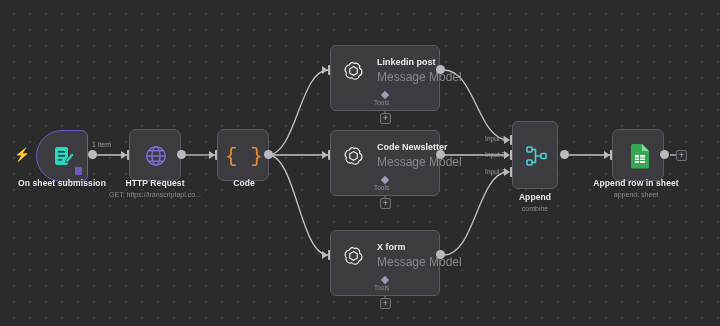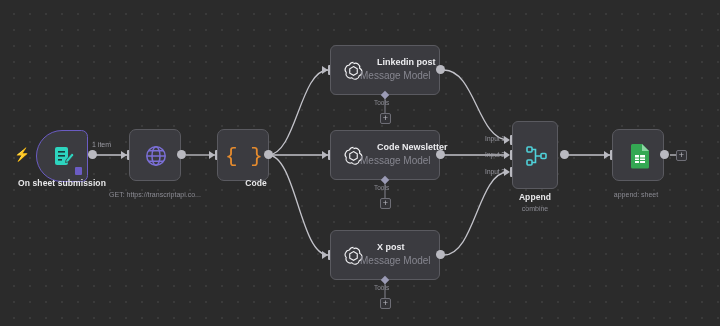--- a/index.html
+++ b/index.html
@@ -8,33 +8,33 @@
   #canvas{position:relative;width:720px;height:326px;
           background-color:#2b2b2b;
           background-image:radial-gradient(#3a3a3a 1px, transparent 1px);
           background-size:16px 16px;background-position:6px 6px;}
   #edges{position:absolute;left:0;top:0;width:720px;height:326px;}
   .node{position:absolute;box-sizing:border-box;background:#3b3b40;
         border:1px solid #5a5a60;border-radius:6px;}
   .node.square{width:52px;height:52px;border-radius:7px;}
   .node.trigger{width:52px;height:52px;border-radius:28px 7px 7px 28px;
                 border-color:#6b5cc4;}
-  .node.ai{width:110px;height:50px;border-radius:6px;}
+  .node.ai{width:110px;height:66px;border-radius:6px;}
   .node.merge{width:46px;height:68px;border-radius:6px;}
   .nlabel{position:absolute;text-align:center;color:#e8e8ea;
           font-size:8.5px;font-weight:bold;white-space:nowrap;
           letter-spacing:.1px;}
   .nsub{position:absolute;text-align:center;color:#8b8b93;
         font-size:7px;white-space:nowrap;}
   .ico{position:absolute;display:flex;align-items:center;
        justify-content:center;}
   .aititle{position:absolute;left:46px;top:11px;color:#ededf0;
            font-size:9px;font-weight:bold;white-space:nowrap;}
-  .aisub{position:absolute;left:29px;top:24px;color:#86868f;
-         font-size:10px;white-space:nowrap;}
+  .aisub{position:absolute;left:46px;top:24px;color:#86868f;
+         font-size:12px;white-space:nowrap;}
   .dot{position:absolute;width:9px;height:9px;border-radius:50%;
        background:#b9b9c0;}
   .arrow{position:absolute;width:0;height:0;
          border-top:4px solid transparent;border-bottom:4px solid transparent;
          border-left:6px solid #b9b9c0;}
   .stub{position:absolute;width:3px;height:10px;background:#b9b9c0;
         border-radius:1px;}
   .elabel{position:absolute;color:#9a9aa2;font-size:7px;white-space:nowrap;}
   .ilabel{position:absolute;color:#9a9aa2;font-size:6.5px;
           white-space:nowrap;text-align:right;}
@@ -100,30 +100,31 @@
   <div class="node square" style="left:129px;top:129px;">
     <div class="ico" style="left:13px;top:13px;width:26px;height:26px;">
       <svg width="24" height="24" viewBox="0 0 24 24" fill="none" stroke="#7b6fd6" stroke-width="1.5">
         <circle cx="12" cy="12" r="9.2"></circle>
         <ellipse cx="12" cy="12" rx="4" ry="9.2"></ellipse>
         <path d="M3 12h18M4.7 6.8h14.6M4.7 17.2h14.6"></path>
       </svg>
     </div>
   </div>
   <div class="dot" style="left:177px;top:150px;"></div>
+  <div class="nlabel" style="left:95px;top:178px;width:120px;">HTTP Request</div>
   <div class="nsub" style="left:95px;top:191px;width:120px;">GET: https://transcriptapi.co...</div>
 
   <div class="arrow" style="left:209px;top:151px;"></div>
   <div class="stub" style="left:215px;top:150px;"></div>
   <div class="node square" style="left:217px;top:129px;">
     <div class="ico" style="left:12px;top:12px;width:28px;height:28px;
          color:#e58b2e;font-size:21px;font-family:'Liberation Mono',monospace;">{&nbsp;}</div>
   </div>
   <div class="dot" style="left:264px;top:150px;"></div>
-  <div class="nlabel" style="left:196px;top:178px;width:120px;">Code</div>
+  <div class="nlabel" style="left:184px;top:178px;width:120px;">Code</div>
 
   <div class="arrow" style="left:322px;top:66px;"></div>
   <div class="stub" style="left:328px;top:65px;"></div>
   <div class="node ai" style="left:330px;top:45px;">
     <div class="ico" style="left:9px;top:12px;width:26px;height:26px;">
       <svg width="25" height="25" viewBox="0 0 24 24" fill="none" stroke="#f2f2f4" stroke-width="1.1">
         <path d="M12 3.2c-1.9 0-3.4 1.1-4 2.6-1.6.1-3 1.1-3.6 2.6-.8 1.5-.5 3.3.6 4.5-.5 1.5-.1 3.2 1.1 4.3 1.2 1.1 2.9 1.4 4.3.8 1 1.2 2.6 1.7 4.1 1.3 1.6-.4 2.7-1.7 3-3.2 1.5-.5 2.5-1.9 2.6-3.5.1-1.6-.8-3.1-2.2-3.8.3-1.5-.3-3.1-1.6-4-1.2-.9-2.9-1-4.3-.2"></path>
         <path d="M12 7.3 L15.6 9.4 L15.6 13.6 L12 15.7 L8.4 13.6 L8.4 9.4 Z"></path>
       </svg>
     </div>
@@ -154,21 +155,21 @@
 
   <div class="arrow" style="left:322px;top:251px;"></div>
   <div class="stub" style="left:328px;top:250px;"></div>
   <div class="node ai" style="left:330px;top:230px;">
     <div class="ico" style="left:9px;top:12px;width:26px;height:26px;">
       <svg width="25" height="25" viewBox="0 0 24 24" fill="none" stroke="#f2f2f4" stroke-width="1.1">
         <path d="M12 3.2c-1.9 0-3.4 1.1-4 2.6-1.6.1-3 1.1-3.6 2.6-.8 1.5-.5 3.3.6 4.5-.5 1.5-.1 3.2 1.1 4.3 1.2 1.1 2.9 1.4 4.3.8 1 1.2 2.6 1.7 4.1 1.3 1.6-.4 2.7-1.7 3-3.2 1.5-.5 2.5-1.9 2.6-3.5.1-1.6-.8-3.1-2.2-3.8.3-1.5-.3-3.1-1.6-4-1.2-.9-2.9-1-4.3-.2"></path>
         <path d="M12 7.3 L15.6 9.4 L15.6 13.6 L12 15.7 L8.4 13.6 L8.4 9.4 Z"></path>
       </svg>
     </div>
-    <div class="aititle">X post</div>
+    <div class="aititle">X form</div>
     <div class="aisub">Message Model</div>
   </div>
   <div class="dot" style="left:436px;top:250px;"></div>
   <div class="diamond" style="left:382px;top:277px;"></div>
   <div class="tlabel" style="left:374px;top:284px;">Tools</div>
   <div class="plus" style="left:380px;top:298px;">+</div>
 
   <div class="ilabel" style="left:460px;top:135px;width:45px;">Input 1</div>
   <div class="ilabel" style="left:460px;top:151px;width:45px;">Input 2</div>
   <div class="ilabel" style="left:460px;top:168px;width:45px;">Input 3</div>
@@ -200,15 +201,16 @@
         <path d="M2 1h11l7 7v16a1.5 1.5 0 0 1-1.5 1.5h-15A1.5 1.5 0 0 1 2 24V2.5
                  A1.5 1.5 0 0 1 3.5 1Z" fill="#34a853"></path>
         <path d="M13 1l7 7h-7Z" fill="#8cd6a3"></path>
         <rect x="6" y="12" width="10" height="8" fill="#ffffff"></rect>
         <path d="M6 15h10M6 17.5h10M10.5 12v8" stroke="#34a853" stroke-width="1.1"></path>
       </svg>
     </div>
   </div>
   <div class="dot" style="left:660px;top:150px;"></div>
   <div class="plus" style="left:676px;top:150px;">+</div>
+  <div class="nlabel" style="left:576px;top:178px;width:120px;">Append row in sheet</div>
   <div class="nsub" style="left:576px;top:191px;width:120px;">append: sheet</div>
 
 </div>
 
 </body></html>

